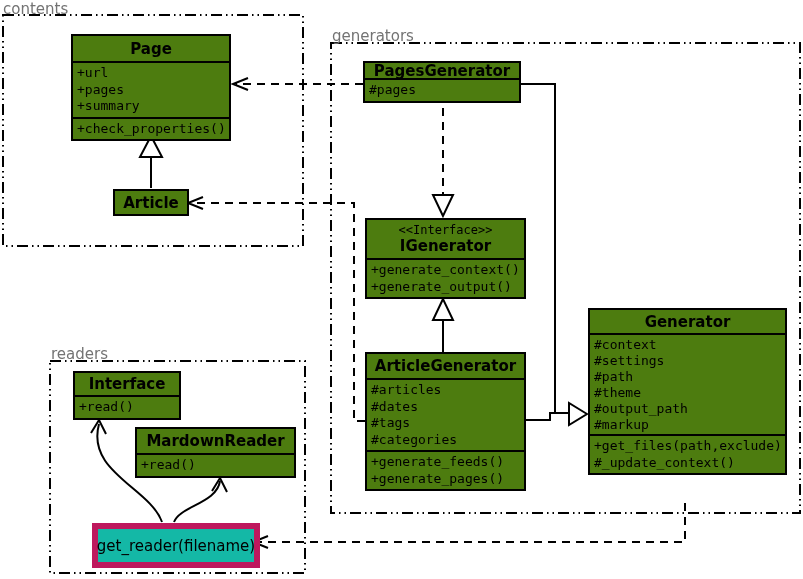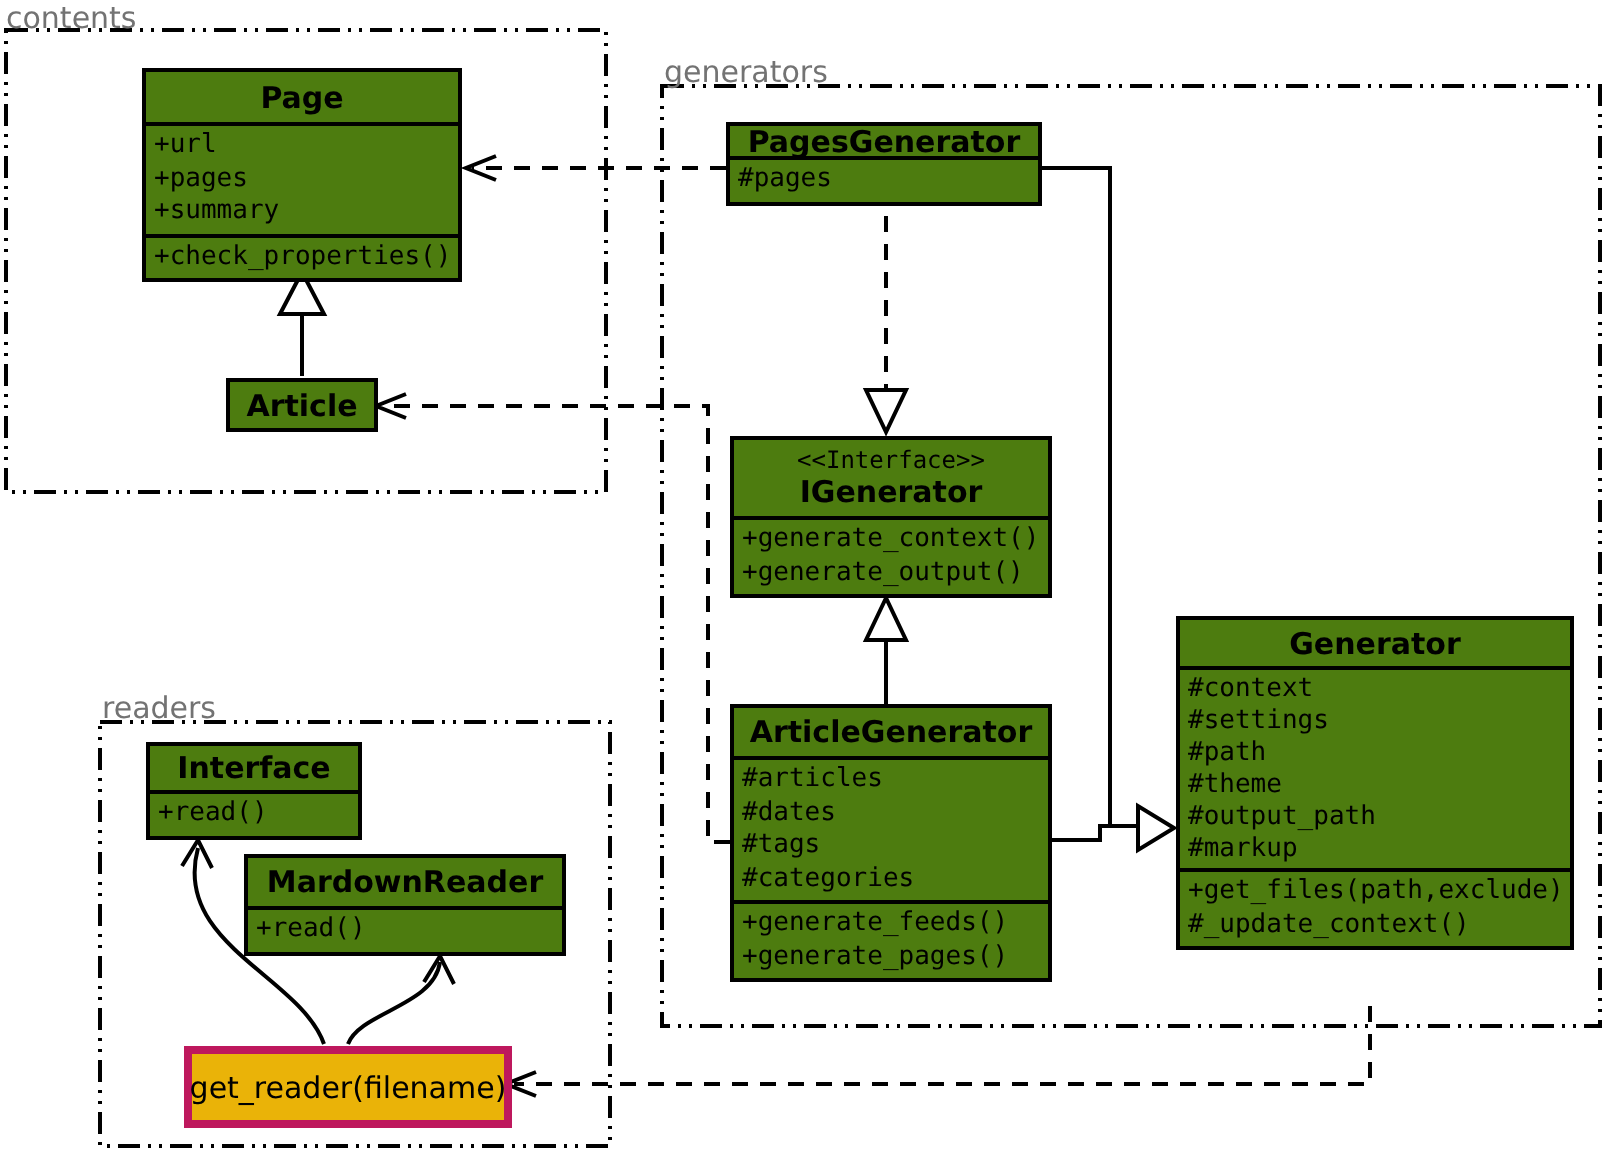--- a/index.html
+++ b/index.html
@@ -8,21 +8,21 @@
   #edges{position:absolute;left:0;top:0;z-index:1;}
   .pkg-label{position:absolute;z-index:3;font:15px "DejaVu Sans",sans-serif;color:#737373;
              white-space:nowrap;}
   .cls{position:absolute;background:#4d7c0f;border:2px solid #000;z-index:2;box-sizing:content-box;}
   .cls-title{font-weight:bold;font-size:15px;font-family:"DejaVu Sans",sans-serif;
              display:flex;flex-direction:column;align-items:center;justify-content:center;
              white-space:nowrap;}
   .stereo{font:12px "DejaVu Sans Mono",monospace;font-weight:normal;}
   .sec{border-top:2px solid #000;padding:2px 3px 2px 4px;}
   .row{font:13px "DejaVu Sans Mono",monospace;line-height:16.5px;white-space:pre;}
-  .plainbox{position:absolute;background:#eab308;border:4px solid #be185d;z-index:2;
+  .plainbox{position:absolute;background:#14b8a6;border:6px solid #be185d;z-index:2;
             display:flex;align-items:center;justify-content:center;
             font:15px "DejaVu Sans",sans-serif;white-space:nowrap;}
 </style>
 </head>
 <body>
 
 <div id="canvas">
 
   <svg id="edges" width="803" height="579" viewBox="0 0 803 579">
 
@@ -127,21 +127,21 @@
     </div>
   </div>
 
   <div class="cls" style="left:73px;top:371px;width:104px">
     <div class="cls-title" style="height:22px">Interface</div>
     <div class="sec">
       <div class="row">+read()</div>
     </div>
   </div>
 
-  <div class="cls" style="left:122px;top:427px;width:157px">
+  <div class="cls" style="left:135px;top:427px;width:157px">
     <div class="cls-title" style="height:24px">MardownReader</div>
     <div class="sec">
       <div class="row">+read()</div>
     </div>
   </div>
 
   <div class="plainbox" style="left:92px;top:523px;width:156px;height:33px">get_reader(filename)</div>
 
 </div>
 

